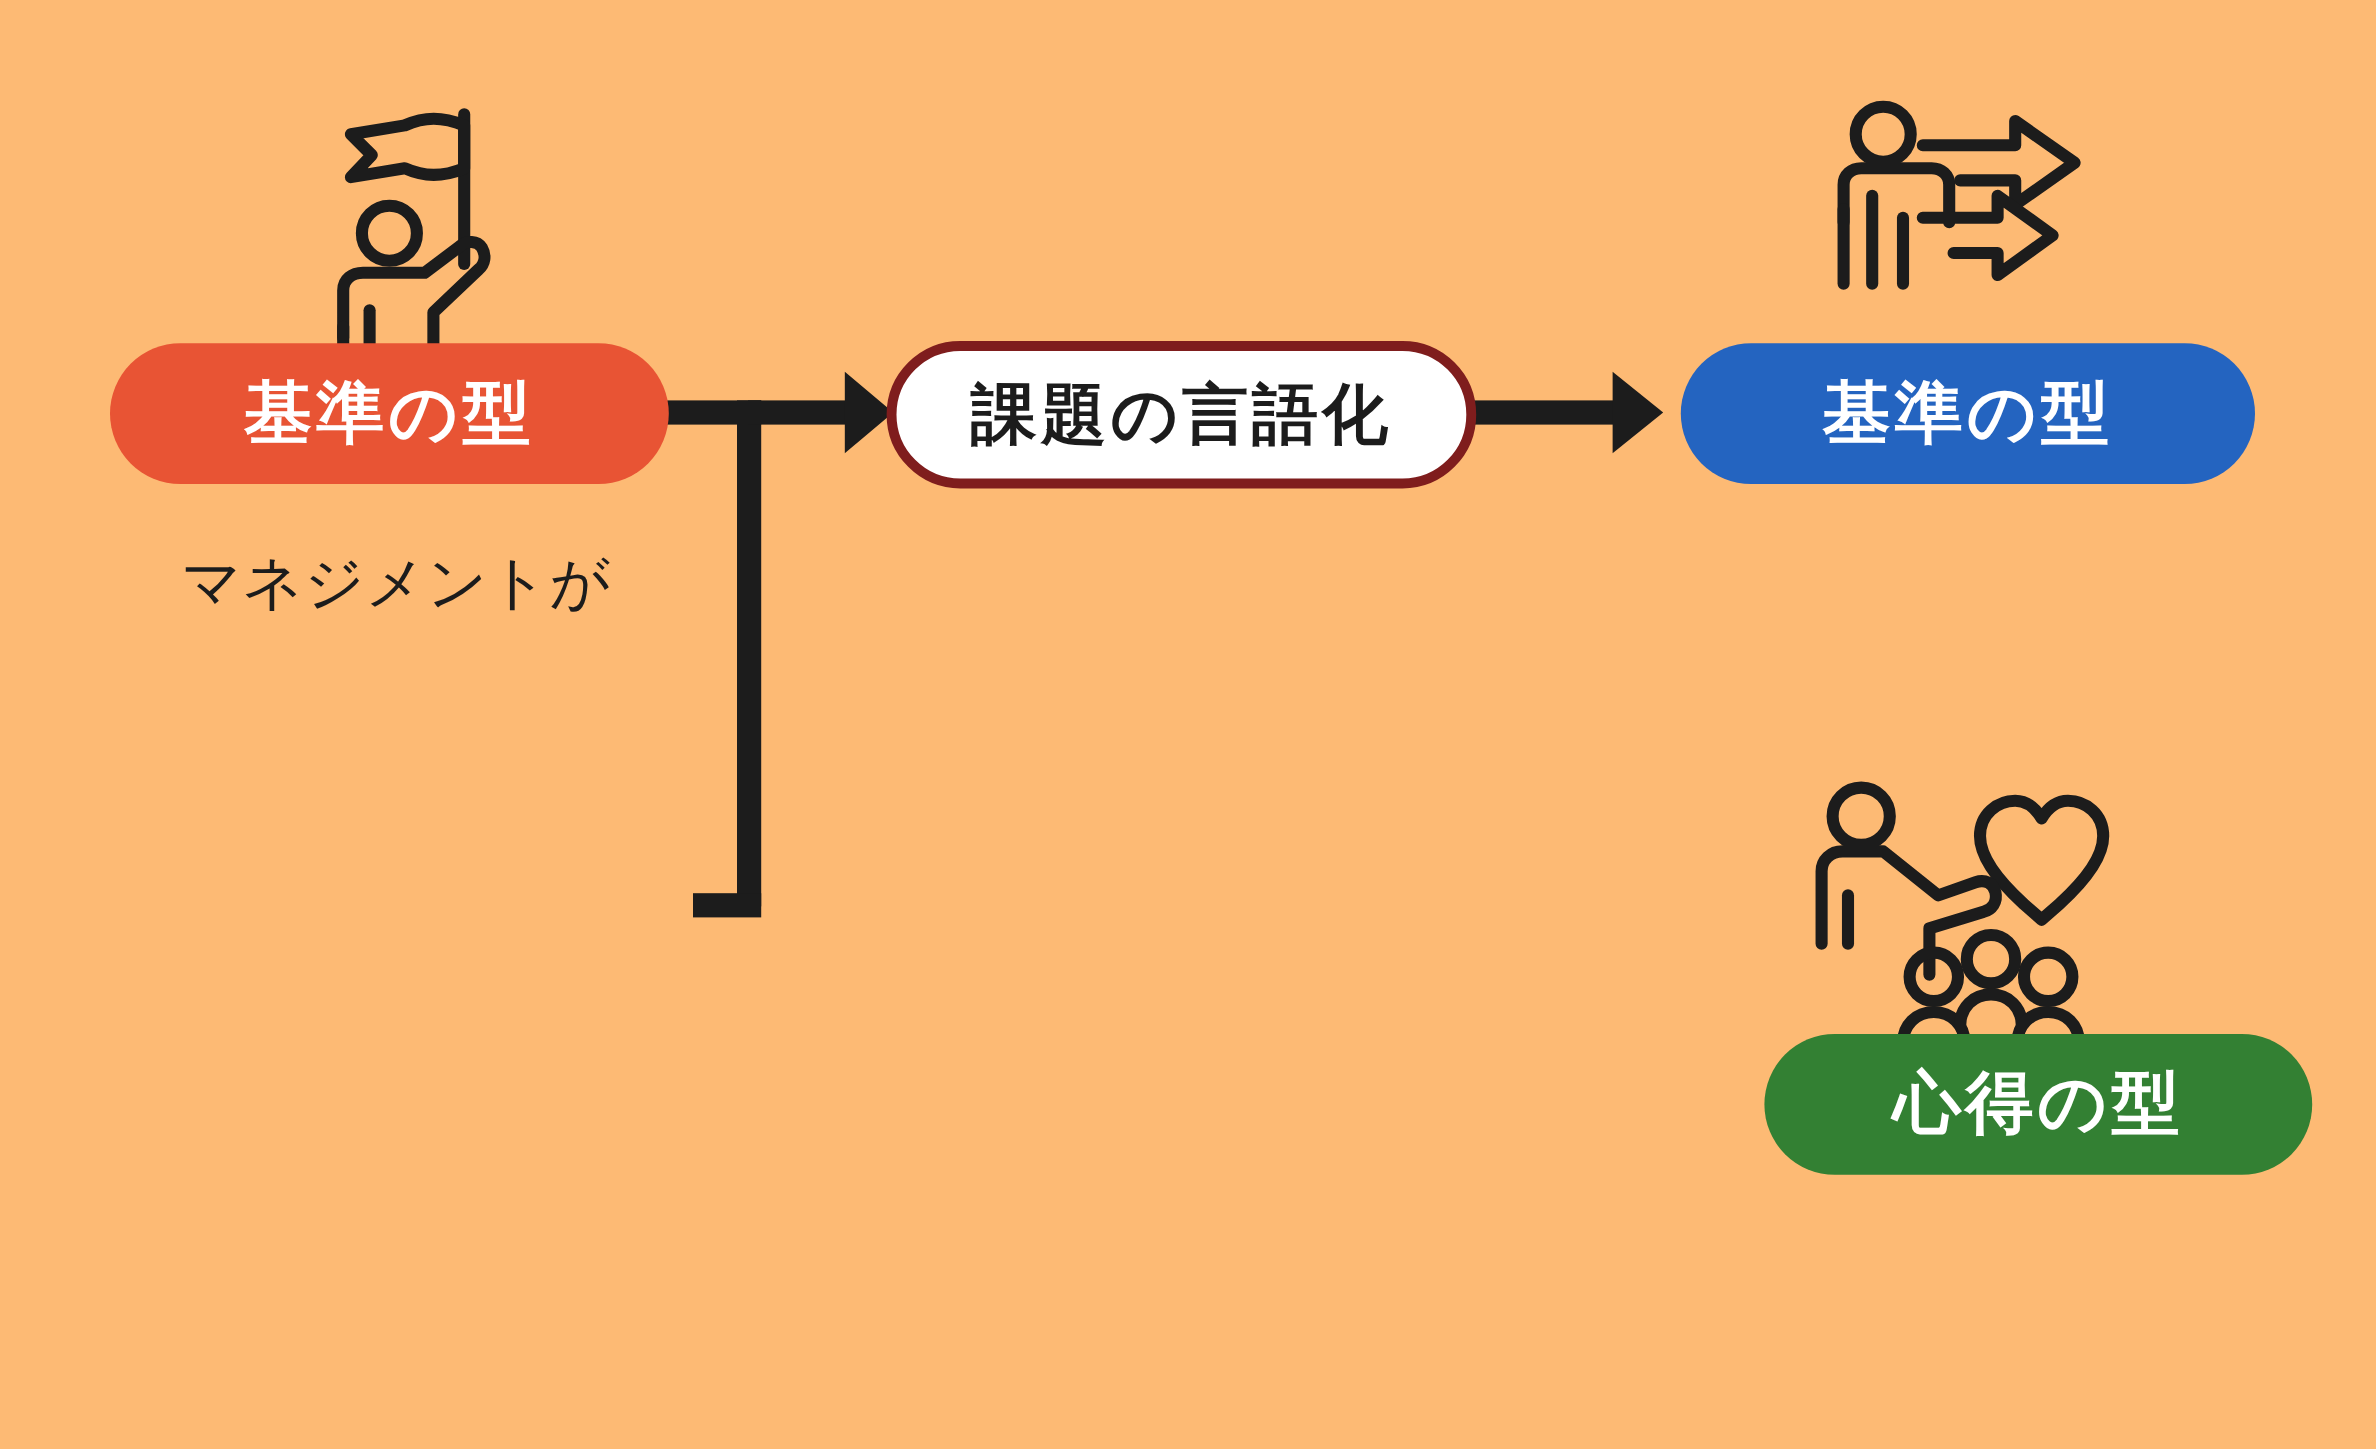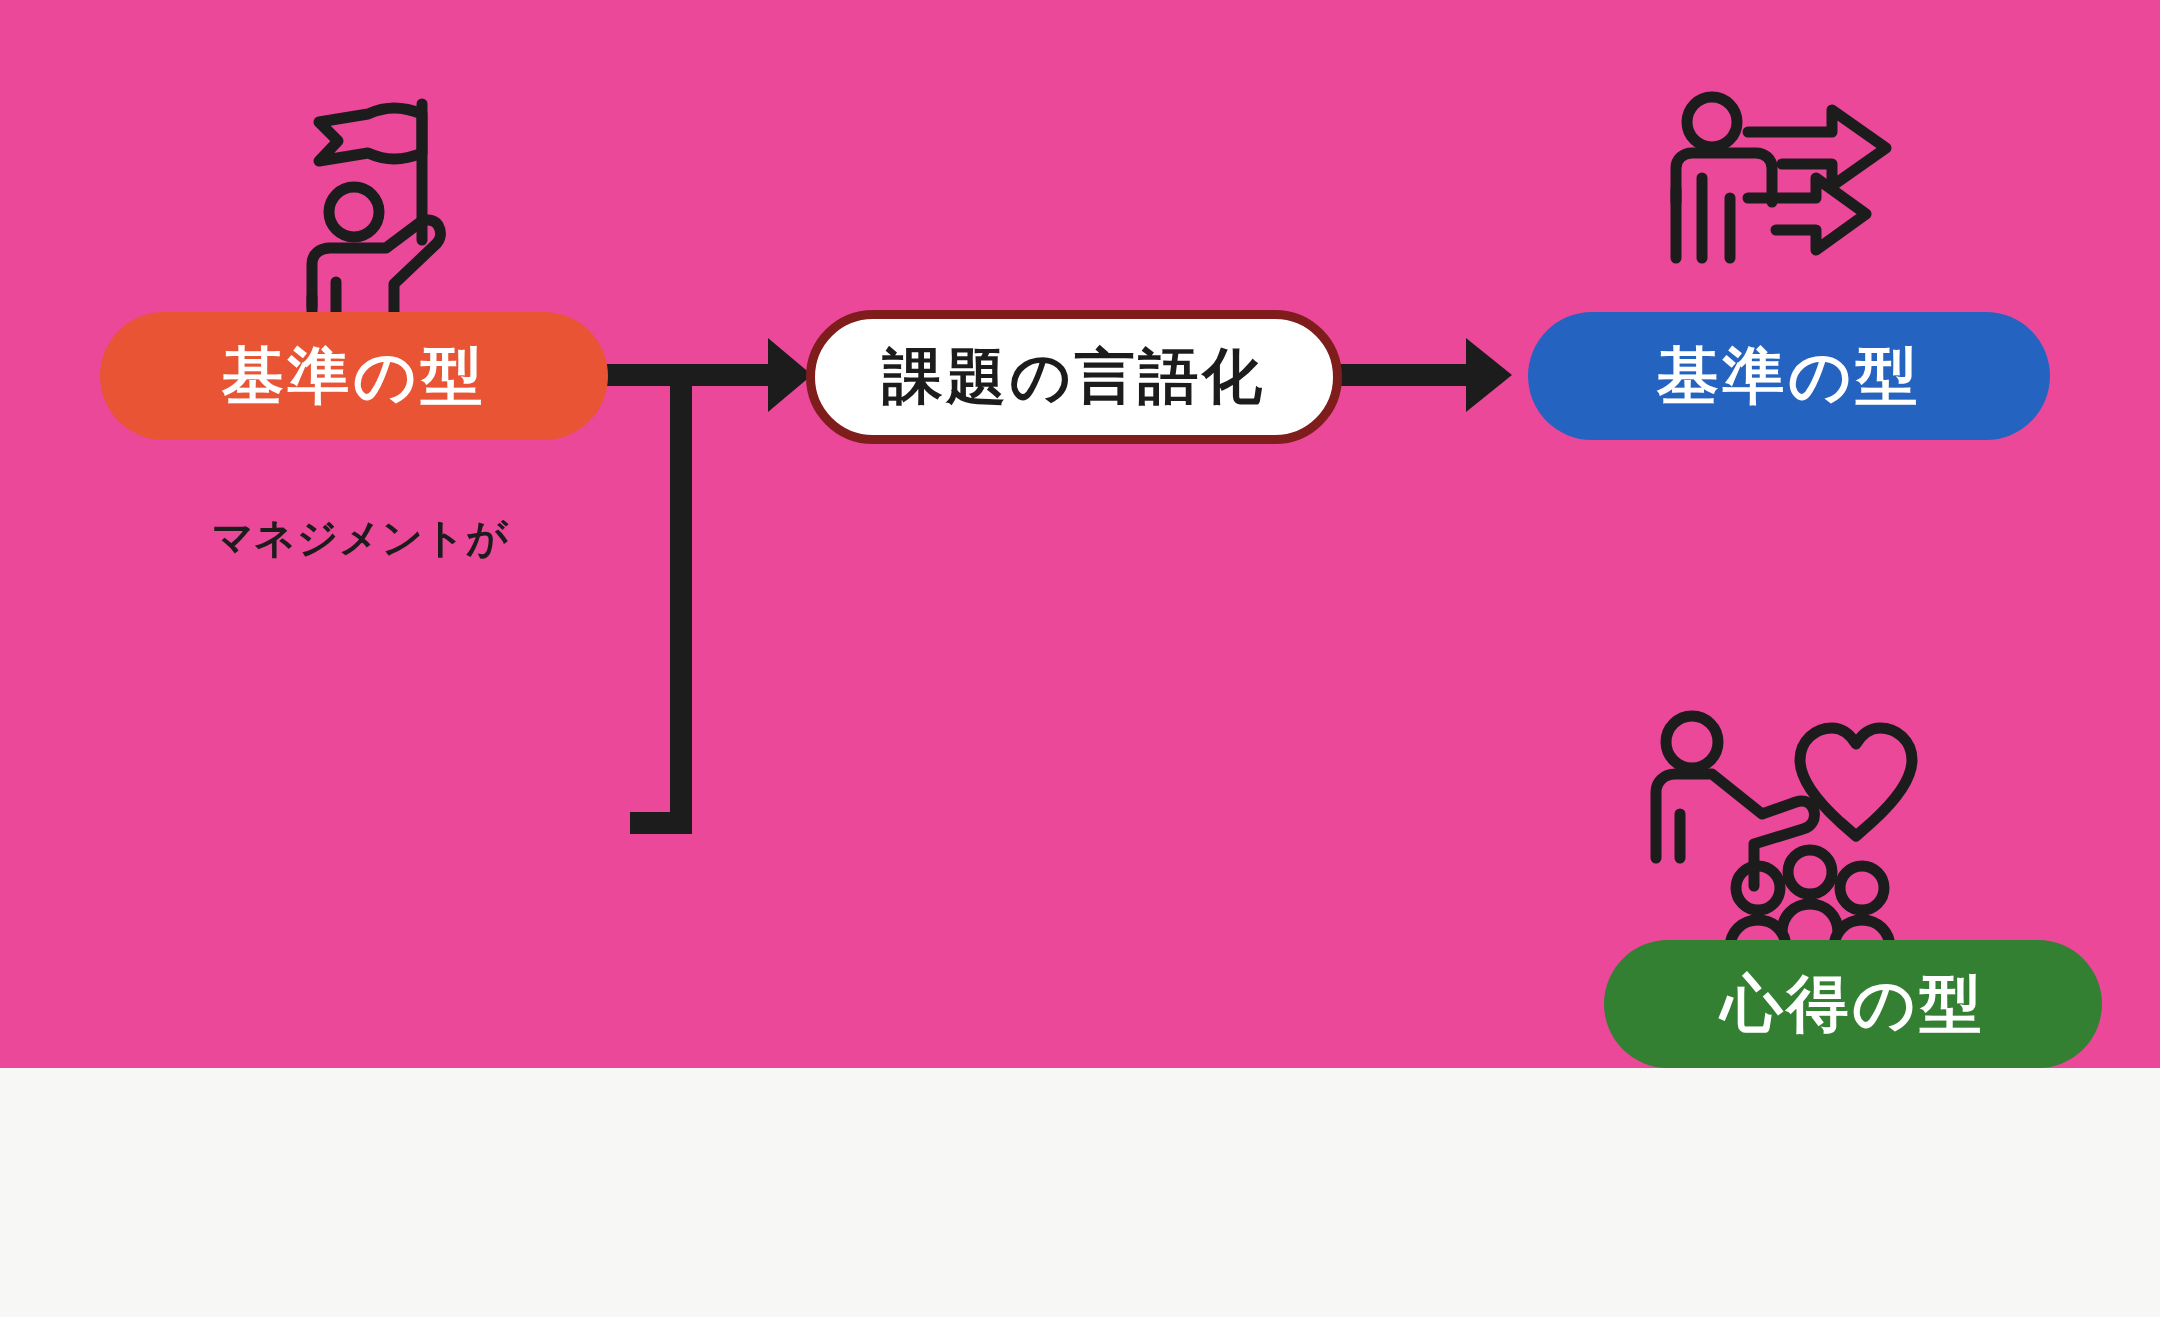--- a/index.html
+++ b/index.html
@@ -7,22 +7,22 @@
     margin: 0;
     padding: 0;
     background: #f7f7f6;
   }
   body {
     font-family: "Liberation Sans", "DejaVu Sans", sans-serif;
   }
   #canvas {
     position: relative;
     width: 2160px;
-    height: 1068px;
-    background: #ec4899;
+    height: 1317px;
+    background: #fdba74;
     overflow: hidden;
   }
 
   
   .pill {
     position: absolute;
     box-sizing: border-box;
     display: flex;
     align-items: center;
     justify-content: center;
@@ -60,27 +60,26 @@
     left: 100px;  top: 754px;  width: 538px; height: 138px;
   }
   #pill-kadai {
     left: 806px;  top: 310px;  width: 536px; height: 134px;
   }
 
   
   .caption {
     position: absolute;
     color: #1c1c1c;
-    font-size: 41px;
-    font-weight: 700;
+    font-size: 54px;
+    font-weight: 400;
     line-height: 1.42;
     text-align: center;
     letter-spacing: 0.01em;
     z-index: 3;
-    margin-top: 17px;
   }
   #caption-kijun   { left: 110px;  top: 492px;  width: 500px; }
   #caption-dousa   { left: 1500px; top: 492px;  width: 580px; }
   #caption-kokoroe { left: 1500px; top: 1120px; width: 580px; }
 
   
   .icon {
     position: absolute;
     z-index: 2;
   }

